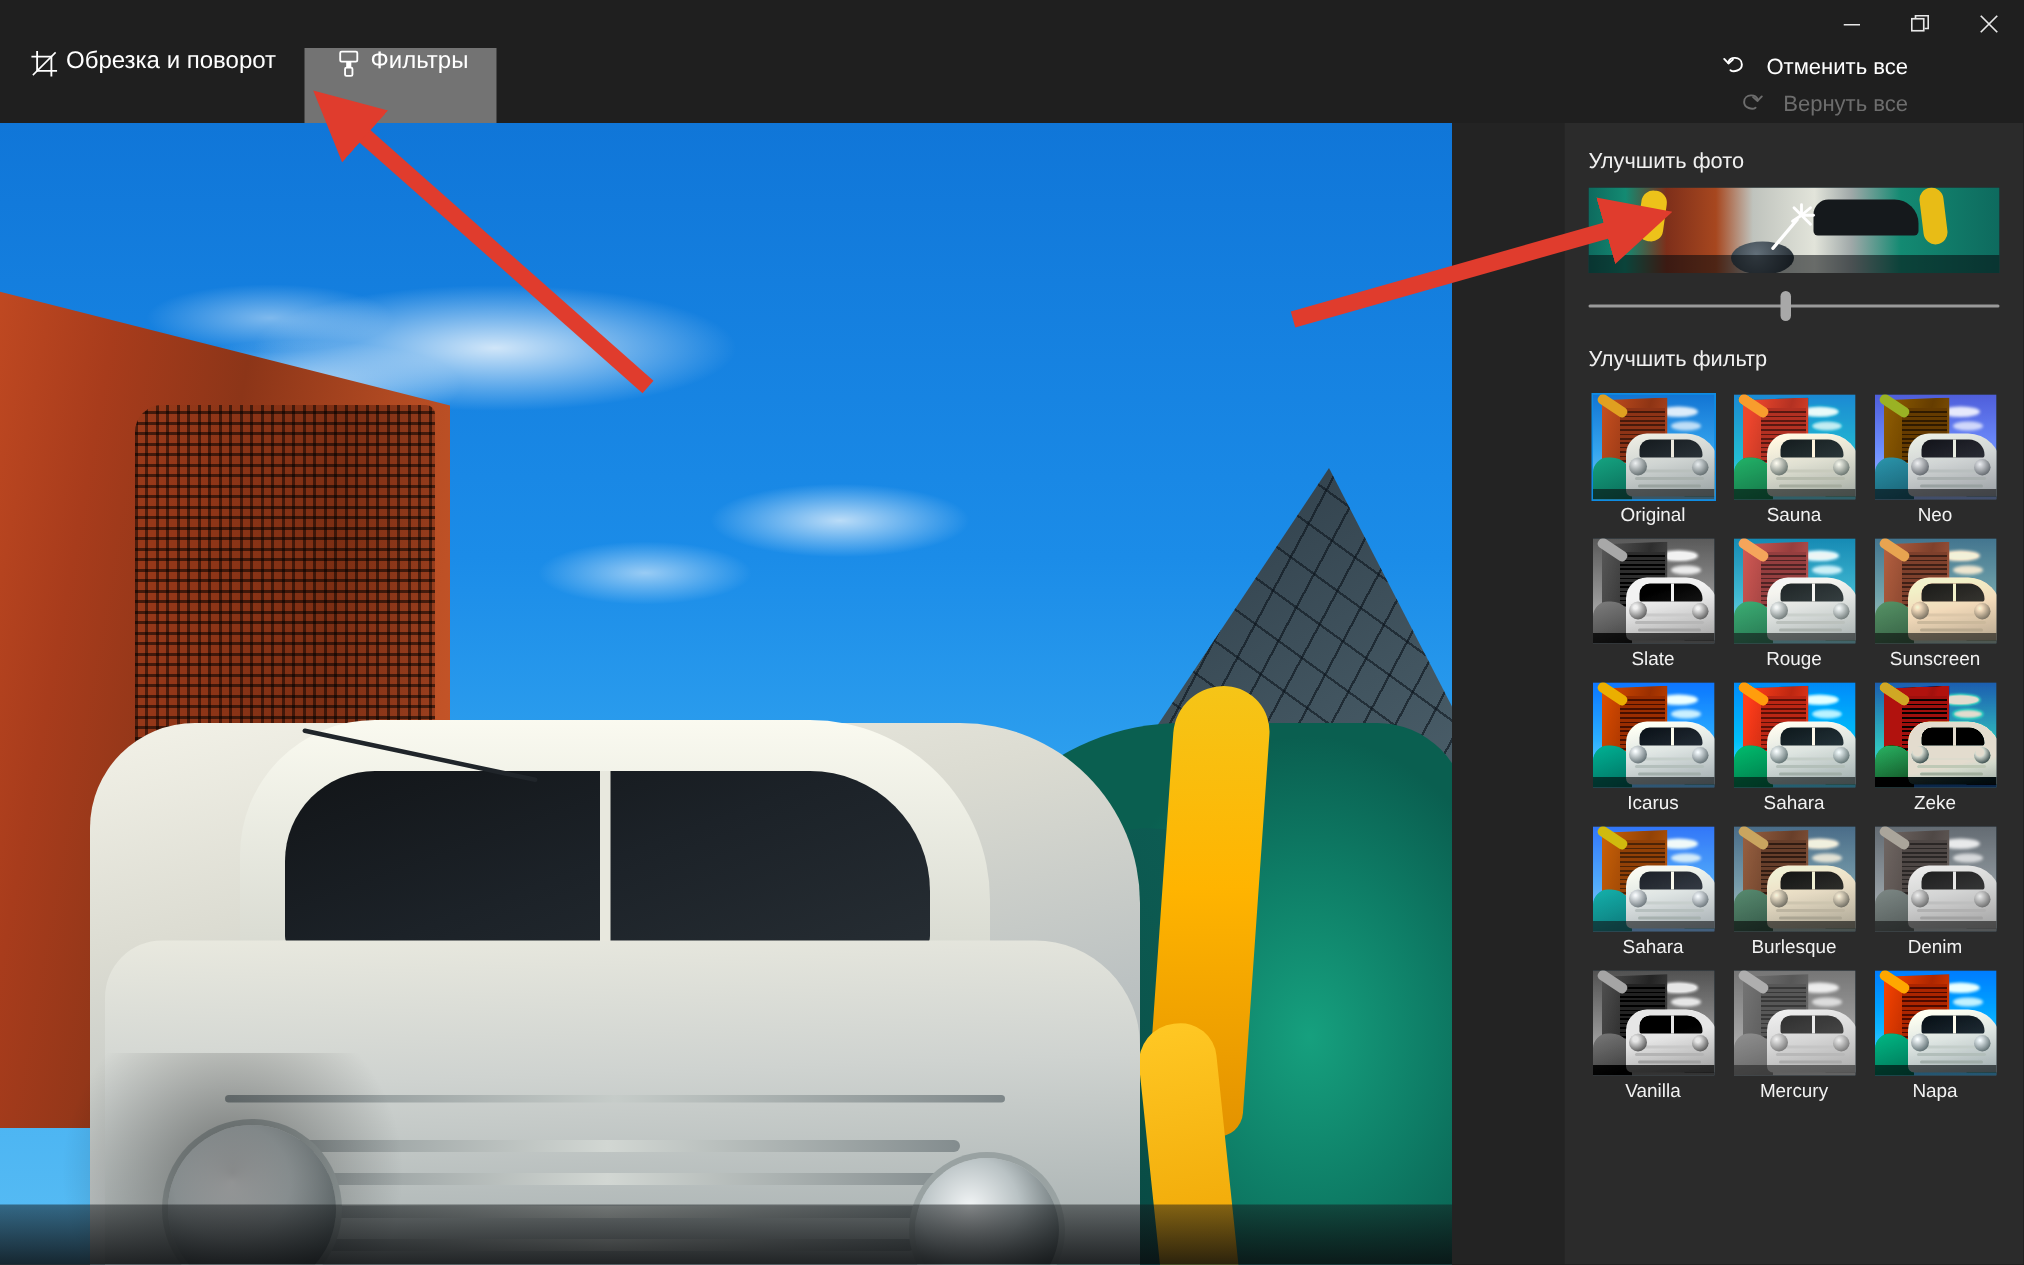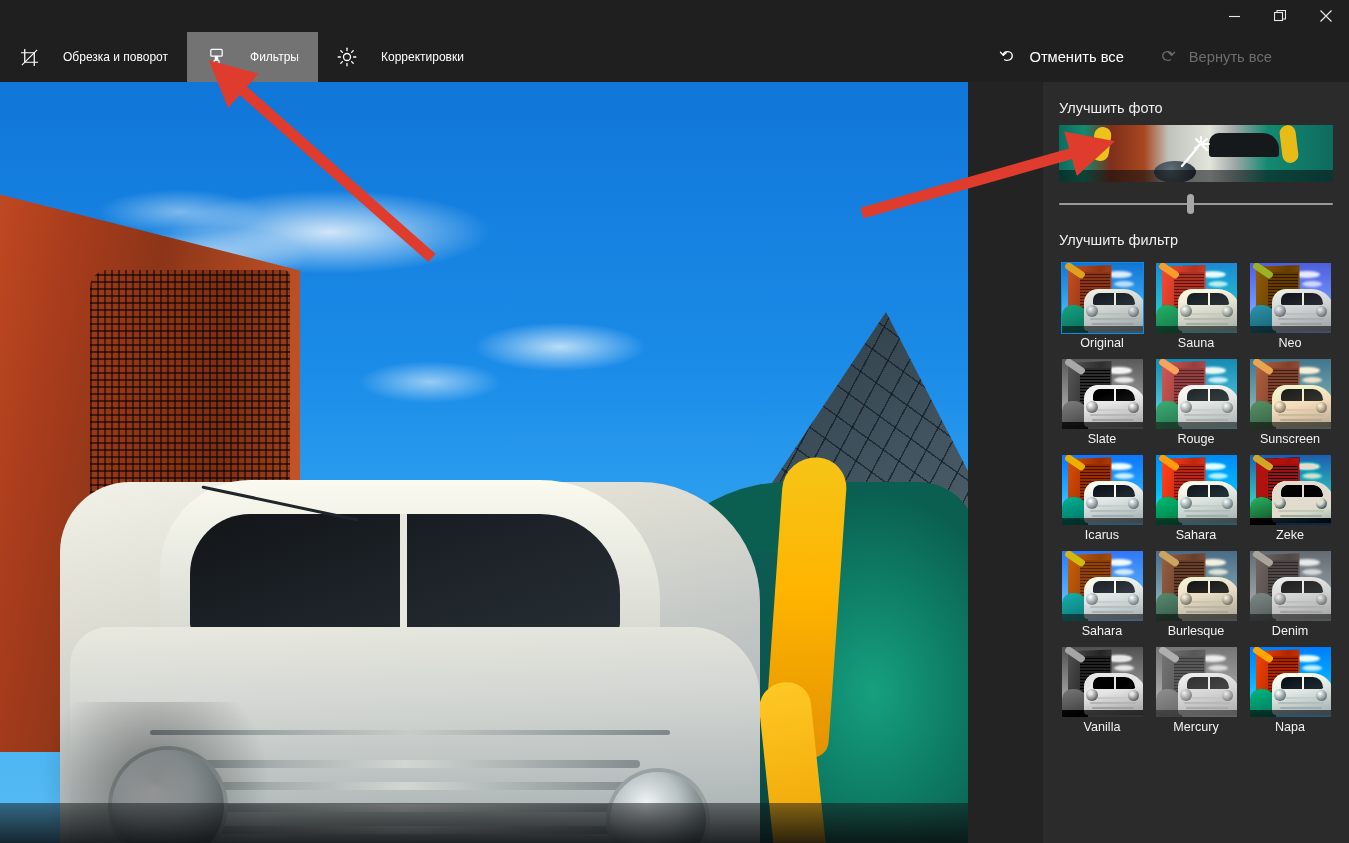--- a/index.html
+++ b/index.html
@@ -33,35 +33,36 @@
 
   
   .toolbar {
     position: absolute; top: 32px; left: 0;
     width: 1349px; height: 50px;
     background: #1f1f1f;
     display: flex; align-items: stretch;
     z-index: 30;
   }
   .tab {
-    display: flex; align-items: center; gap: 23px;
+    display: flex; gap: 4px;
     padding: 0 19px;
     color: #ffffff;
-    font-size: 12px;
+    font-size: 16px;
     height: 50px;
     white-space: nowrap;
     cursor: default;
   }
   .tab.active { background: #737373; }
   .tab .ticon { display: flex; align-items: center; justify-content: center; width: 21px; height: 21px; }
 
   .toolbar-right {
     margin-left: auto;
-    display: flex; align-items: flex-start;
+    display: flex; align-items: flex-end;
     padding-right: 60px;
+    flex-direction: column;
   }
   .tbtn {
     display: flex; align-items: center; gap: 12px;
     padding: 0 17px;
     font-size: 14.7px;
     color: #ffffff;
     height: 50px;
     white-space: nowrap;
   }
   .tbtn.disabled { color: #6d6d6d; }
@@ -387,38 +388,20 @@
       <span class="ticon">
         <svg width="19" height="19" viewBox="0 0 20 20">
           <rect x="4" y="1.5" width="12" height="7" rx="1" fill="none" stroke="#ffffff" stroke-width="1.3"></rect>
           <rect x="8.2" y="8.5" width="3.6" height="4.2" fill="#ffffff"></rect>
           <rect x="7.4" y="12.7" width="5.2" height="5.8" rx="1" fill="none" stroke="#ffffff" stroke-width="1.3"></rect>
         </svg>
       </span>
       <span>Фильтры</span>
     </div>
 
-    <div class="tab">
-      <span class="ticon">
-        <svg width="20" height="20" viewBox="0 0 20 20">
-          <circle cx="10" cy="10" r="3.5" fill="none" stroke="#ffffff" stroke-width="1.3"></circle>
-          <g stroke="#ffffff" stroke-width="1.3" stroke-linecap="round">
-            <path d="M10 1.2 V3.4"></path>
-              <path d="M10 16.6 V18.8"></path>
-            <path d="M1.2 10 H3.4"></path>
-              <path d="M16.6 10 H18.8"></path>
-            <path d="M3.8 3.8 L5.4 5.4"></path>
-              <path d="M14.6 14.6 L16.2 16.2"></path>
-            <path d="M16.2 3.8 L14.6 5.4"></path>
-              <path d="M5.4 14.6 L3.8 16.2"></path>
-          </g>
-        </svg>
-      </span>
-      <span>Корректировки</span>
-    </div>
 
     <div class="toolbar-right">
       <div class="tbtn">
         <span>
           <svg width="19" height="19" viewBox="0 0 20 20">
             <path d="M5.5 9.5 C5.5 4.5 15 4.5 15 10.5 C15 15 9 16 7 14.5" fill="none" stroke="#ffffff" stroke-width="1.35" stroke-linecap="round"></path>
             <path d="M2.6 6.6 L5.6 9.8 L8.7 7.1" fill="none" stroke="#ffffff" stroke-width="1.35" stroke-linecap="round" stroke-linejoin="round"></path>
           </svg>
         </span>
         <span>Отменить все</span>

